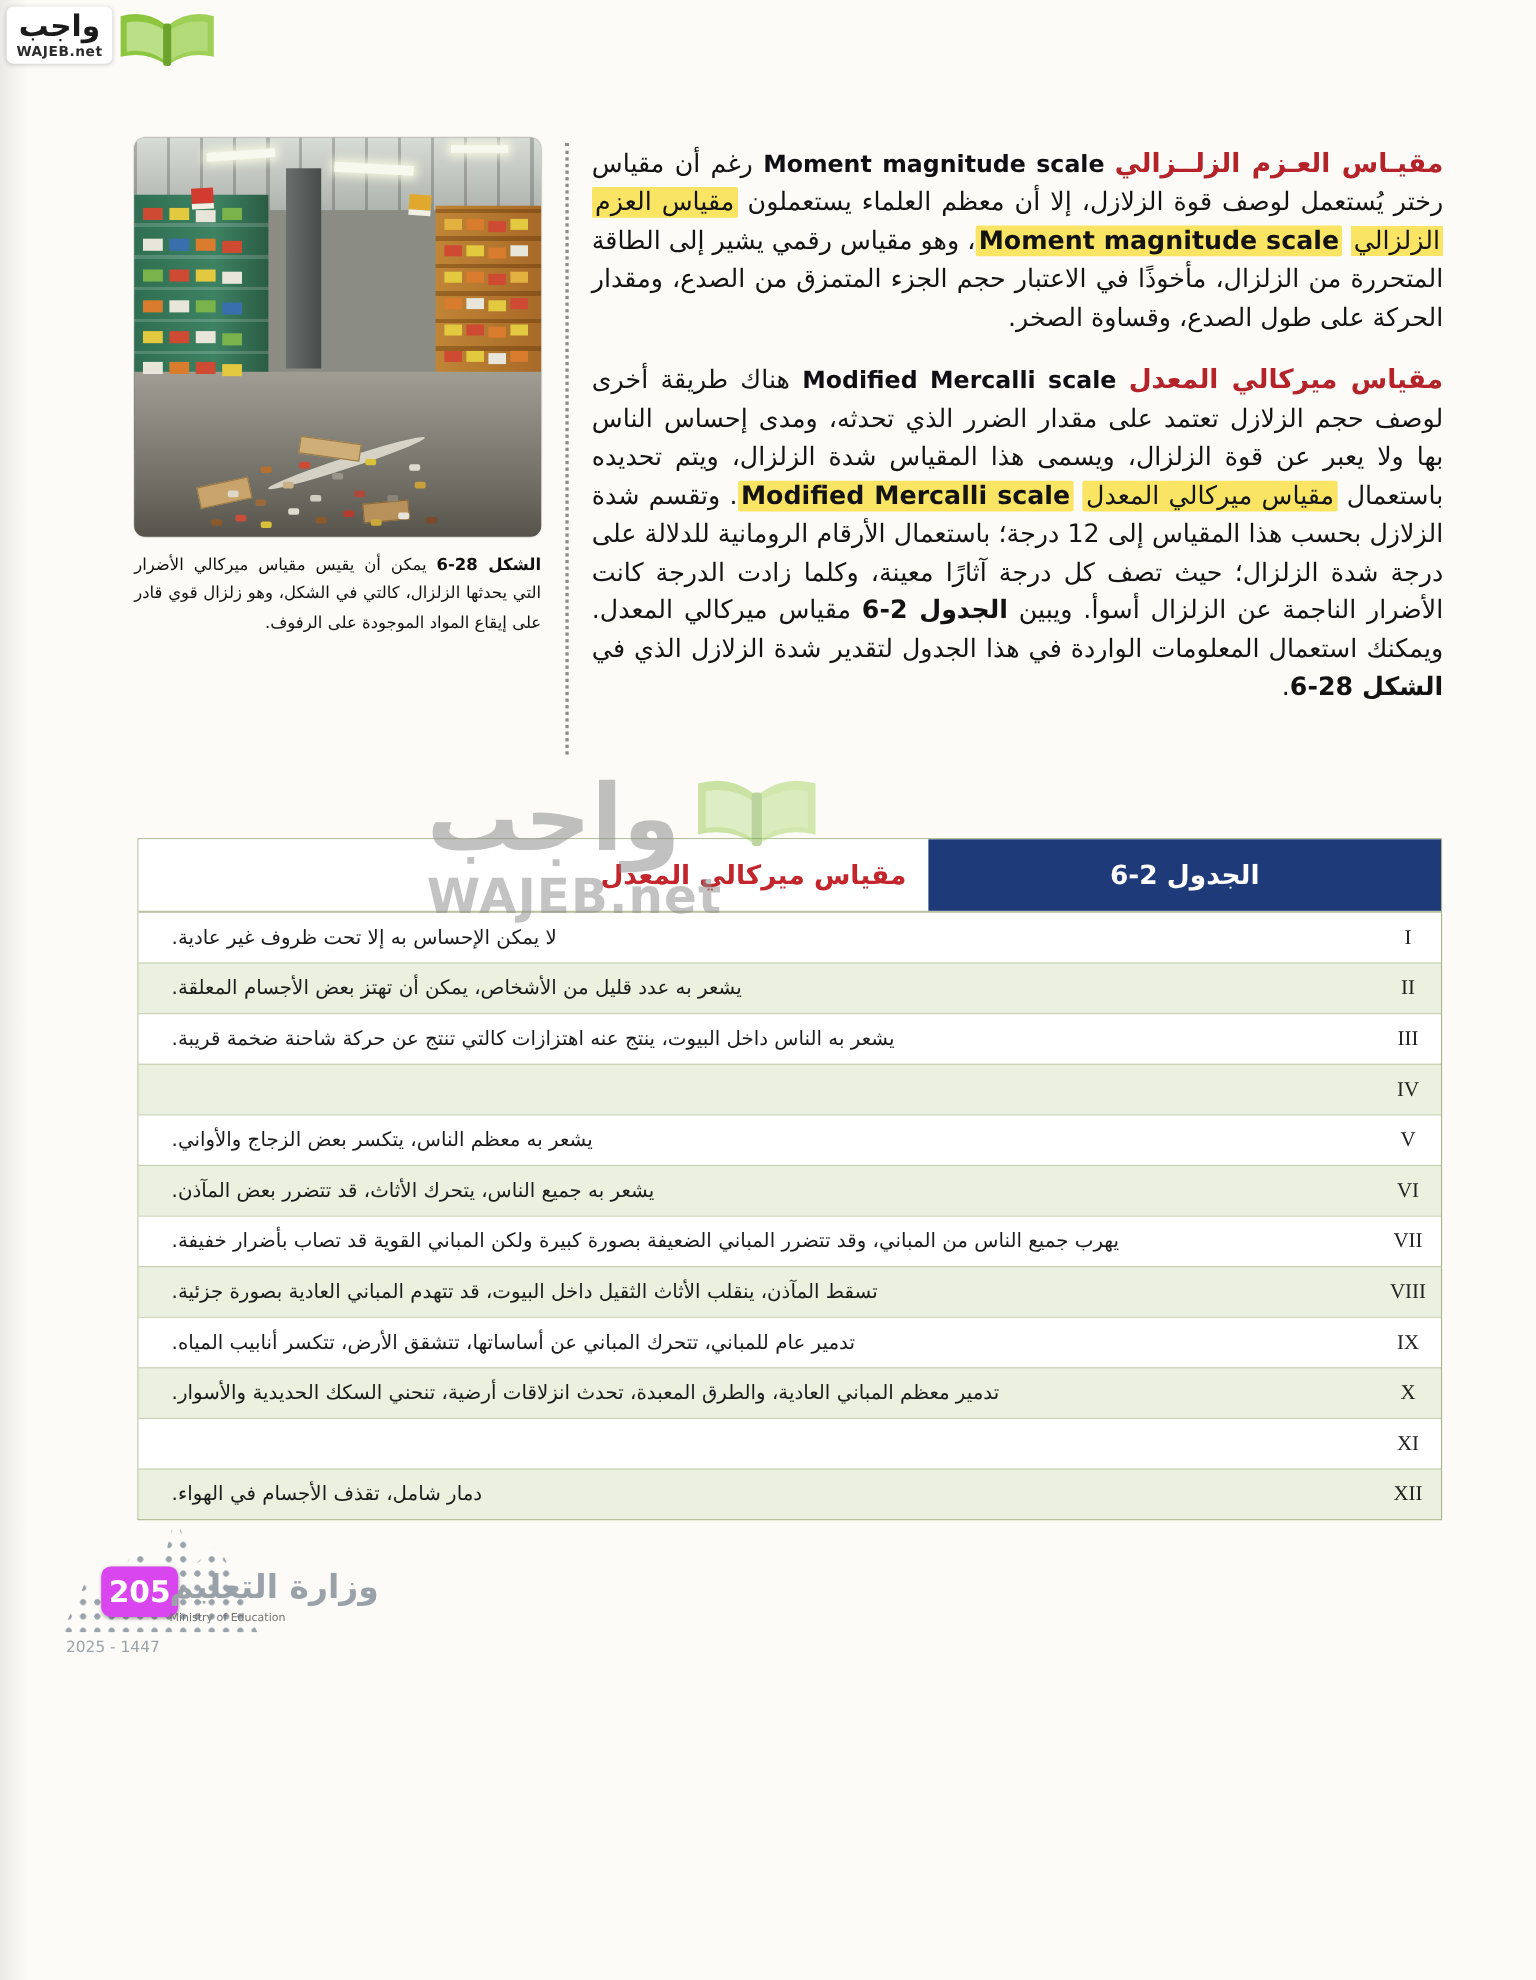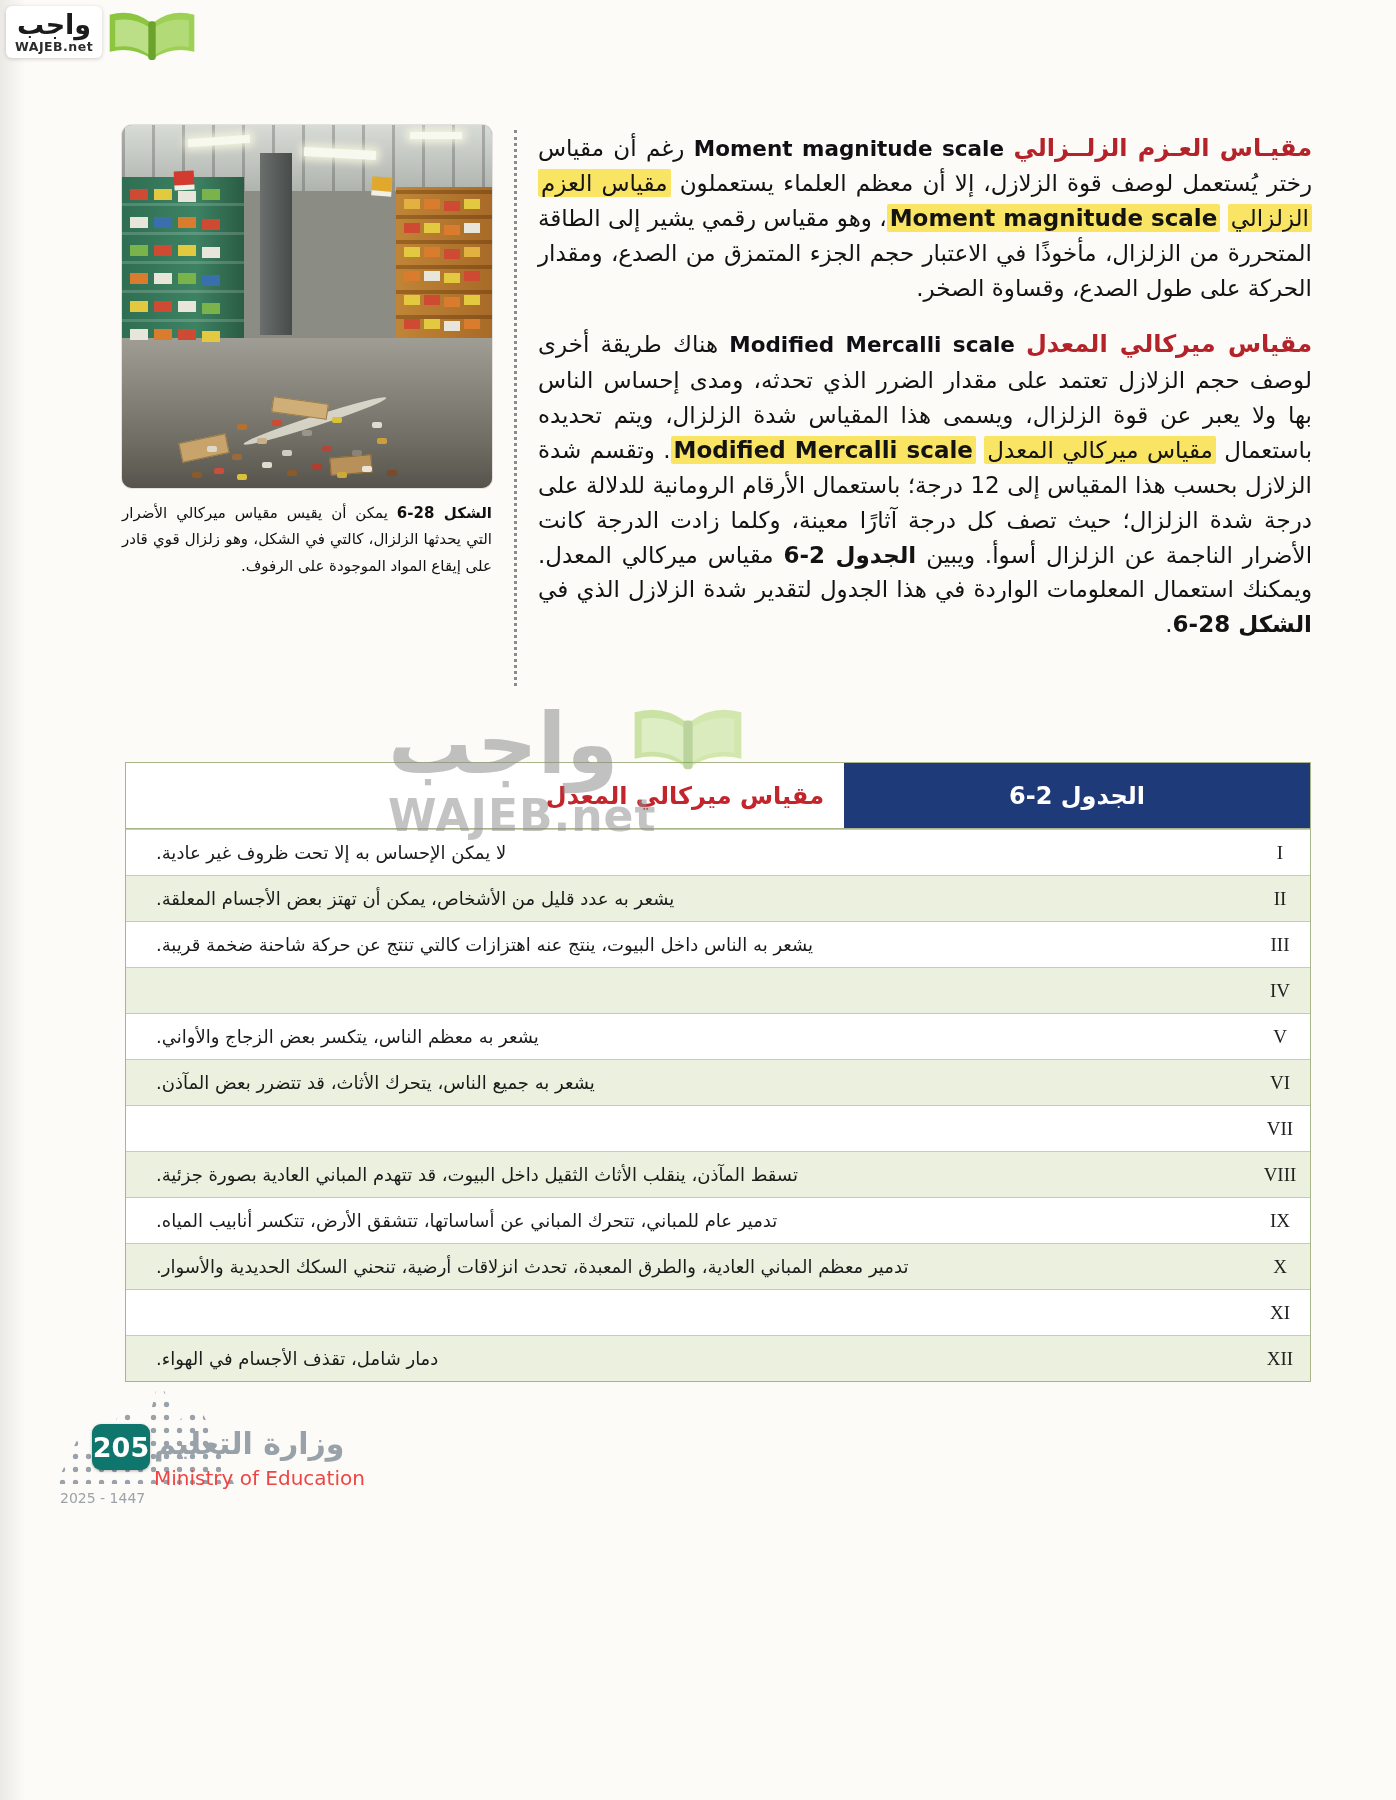--- a/index.html
+++ b/index.html
@@ -130,27 +130,27 @@
             font-size:19px; color:#222; flex-shrink:0; }
   .mt-text { flex:1; text-align:left; font-size:18px; color:#1b1b1b;
              padding:8px 14px 8px 30px; line-height:1.5; }
 
   
   .ministry { position:absolute; left:50px; top:1372px; width:320px; height:160px; z-index:2; }
   .min-dots { position:absolute; left:6px; top:0; width:178px; height:112px;
               background:radial-gradient(circle, #9aa2ac 2.5px, transparent 3.1px);
               background-size:13px 13px;
               clip-path:polygon(0 100%, 12% 60%, 22% 78%, 38% 30%, 50% 55%, 58% 6%, 68% 45%, 80% 28%, 100% 100%); }
-  .page-badge { position:absolute; left:42px; top:52px; width:58px; height:46px;
-                background:#0f766e; border-radius:9px; color:#fff; font-weight:bold;
+  .page-badge { position:absolute; left:42px; top:52px; width:70px; height:46px;
+                background:#d946ef; border-radius:9px; color:#fff; font-weight:bold;
                 font-size:27px; display:flex; align-items:center; justify-content:center;
                 box-shadow:0 1px 3px rgba(0,0,0,.3); }
   .min-ar { position:absolute; left:104px; top:54px; font-size:30px; font-weight:bold;
             color:#99a1a9; direction:rtl; white-space:nowrap; }
-  .min-en { position:absolute; left:104px; top:94px; font-size:20px; color:#ef4444; white-space:nowrap; }
+  .min-en { position:absolute; left:104px; top:94px; font-size:10px; color:#737373; white-space:nowrap; }
   .min-year { position:absolute; left:10px; top:118px; font-size:14px; color:#9aa2aa; }
 </style>
 </head>
 <body>
 
 <svg style="position:absolute;width:0;height:0" aria-hidden="true">
   <defs>
     <g id="gbook">
       <path d="M48 13 Q28 -2 4 5 L4 45 Q28 39 48 52 Z" fill="#8cc63e"></path>
       <path d="M52 13 Q72 -2 96 5 L96 45 Q72 39 52 52 Z" fill="#9ed055"></path>
@@ -254,20 +254,21 @@
     <div class="mt-row">
       <div class="mt-num">V</div>
       <div class="mt-text">يشعر به معظم الناس، يتكسر بعض الزجاج والأواني.</div>
     </div>
     <div class="mt-row">
       <div class="mt-num">VI</div>
       <div class="mt-text">يشعر به جميع الناس، يتحرك الأثاث، قد تتضرر بعض المآذن.</div>
     </div>
     <div class="mt-row">
       <div class="mt-num">VII</div>
+      <div class="mt-text">يهرب جميع الناس من المباني، وقد تتضرر المباني الضعيفة بصورة كبيرة ولكن المباني القوية قد تصاب بأضرار خفيفة.</div>
     </div>
     <div class="mt-row">
       <div class="mt-num">VIII</div>
       <div class="mt-text">تسقط المآذن، ينقلب الأثاث الثقيل داخل البيوت، قد تتهدم المباني العادية بصورة جزئية.</div>
     </div>
     <div class="mt-row">
       <div class="mt-num">IX</div>
       <div class="mt-text">تدمير عام للمباني، تتحرك المباني عن أساساتها، تتشقق الأرض، تتكسر أنابيب المياه.</div>
     </div>
     <div class="mt-row">

